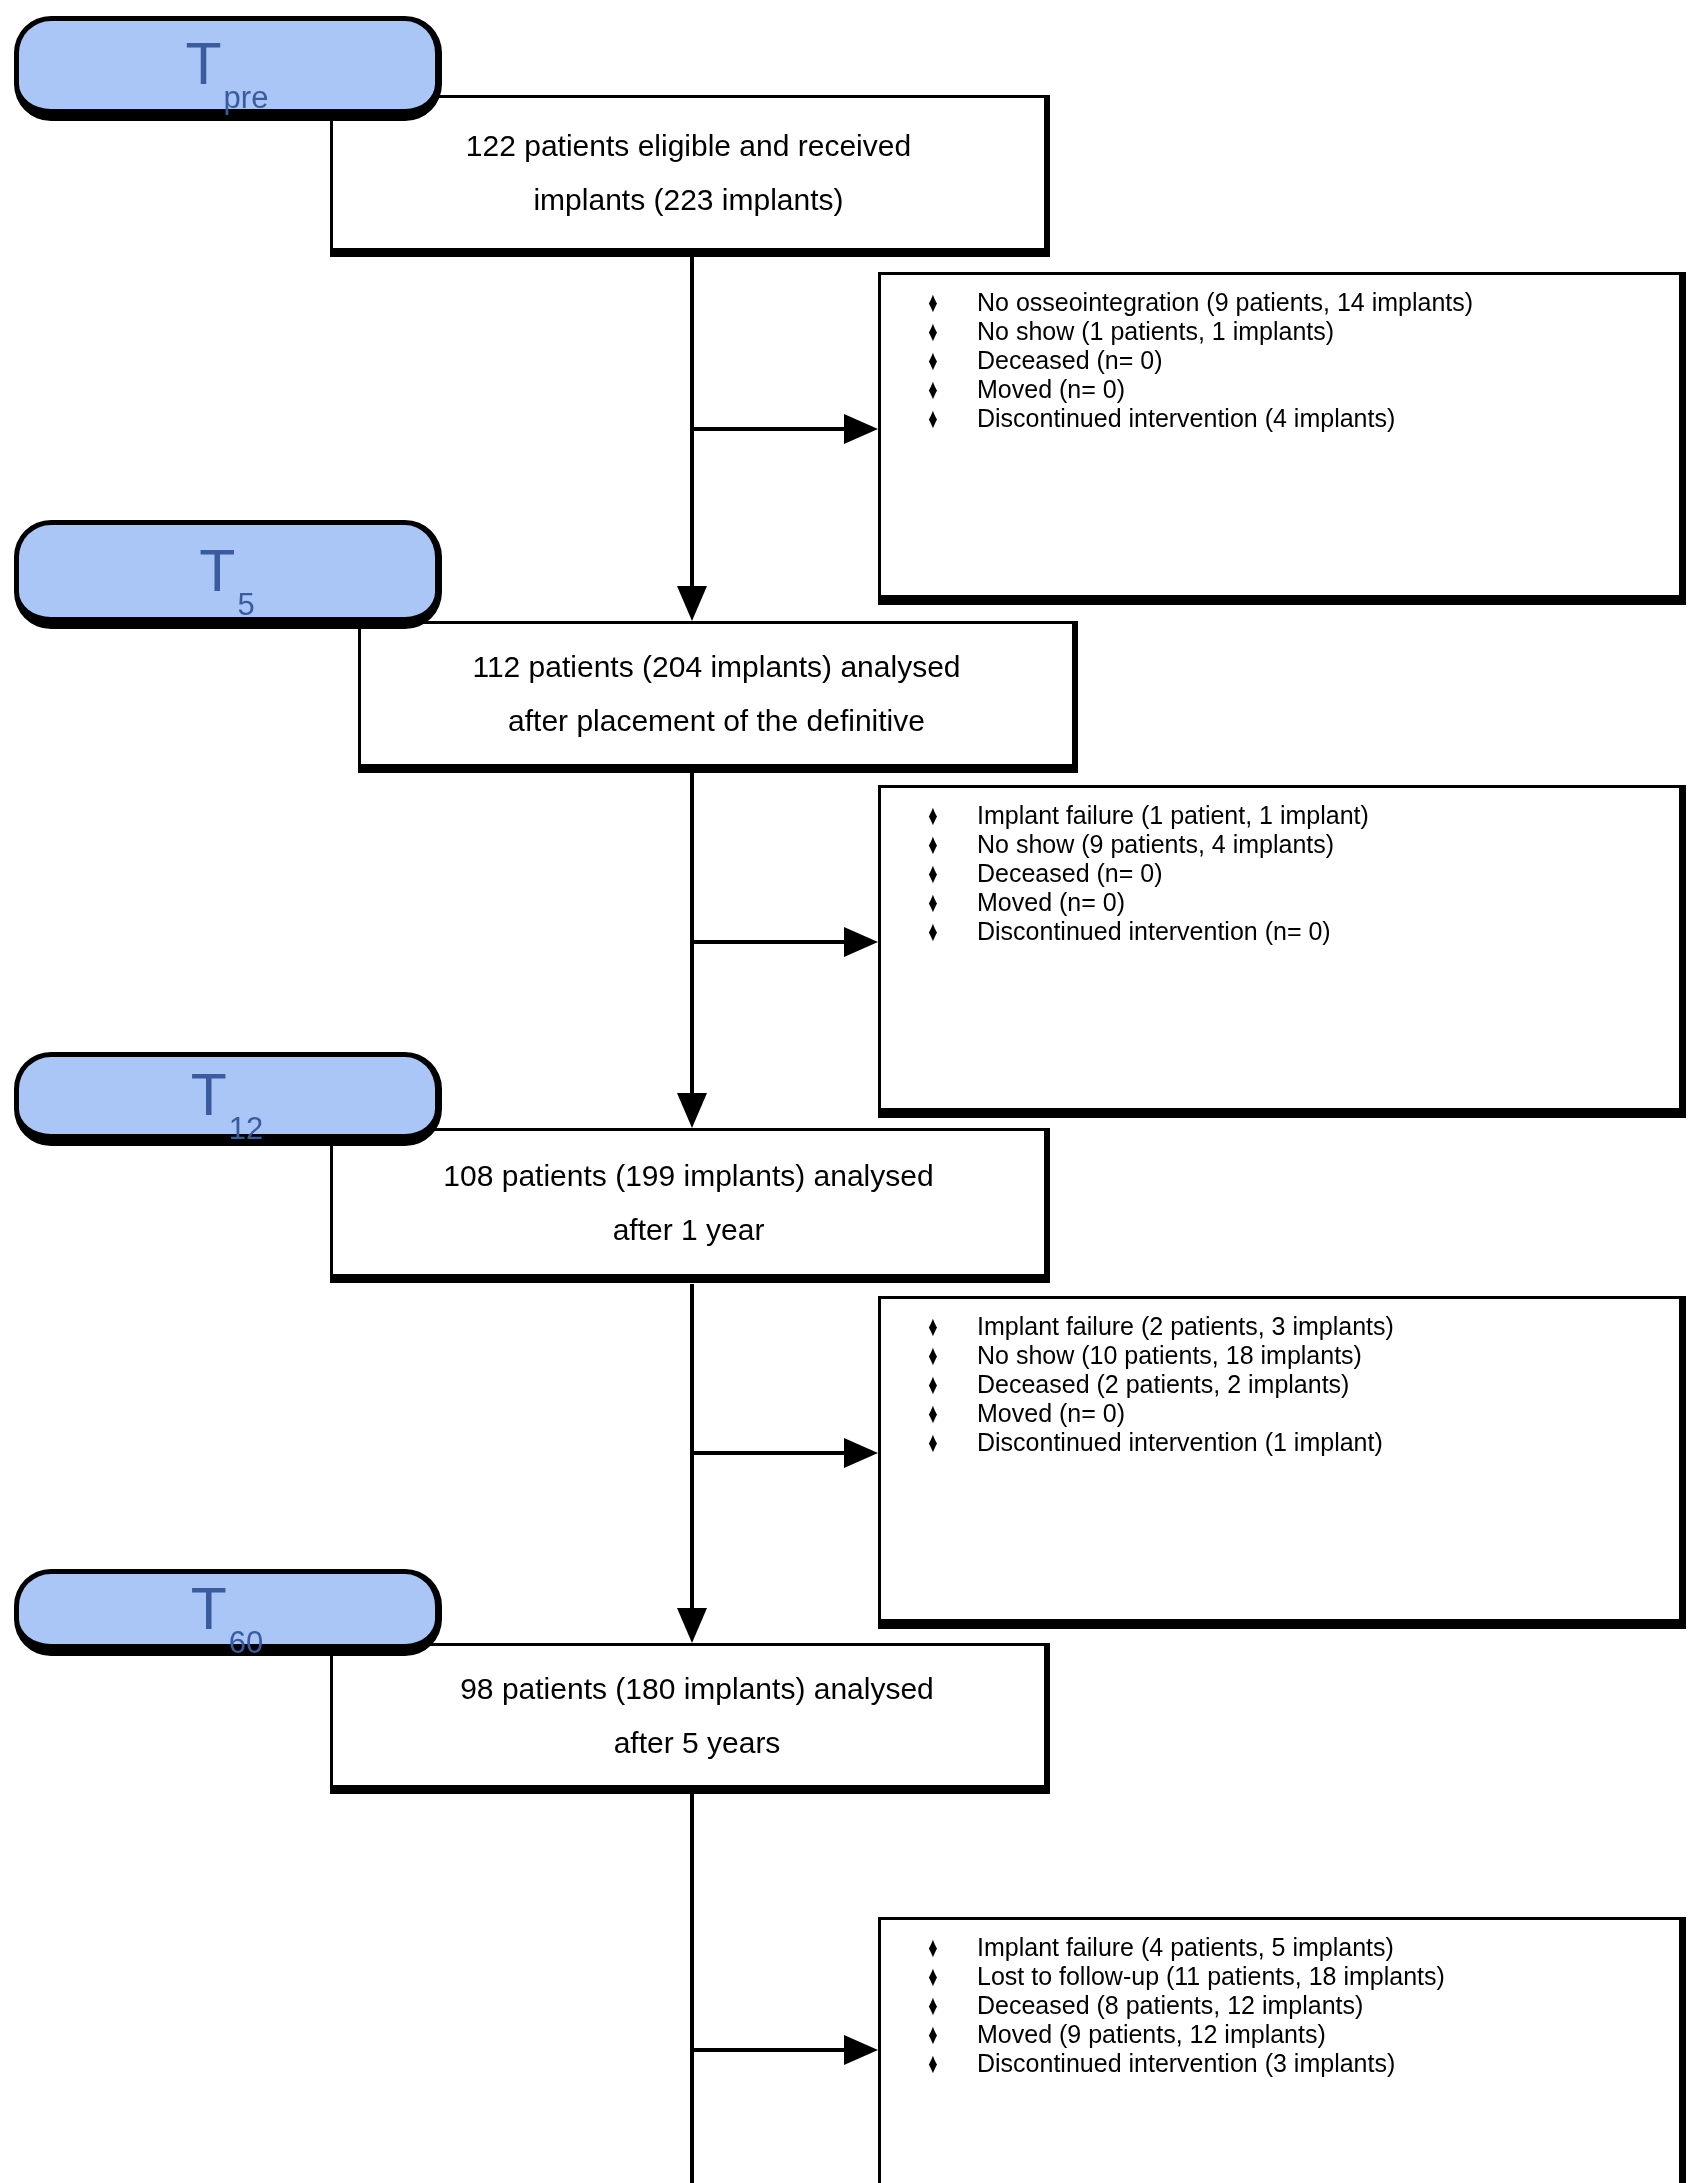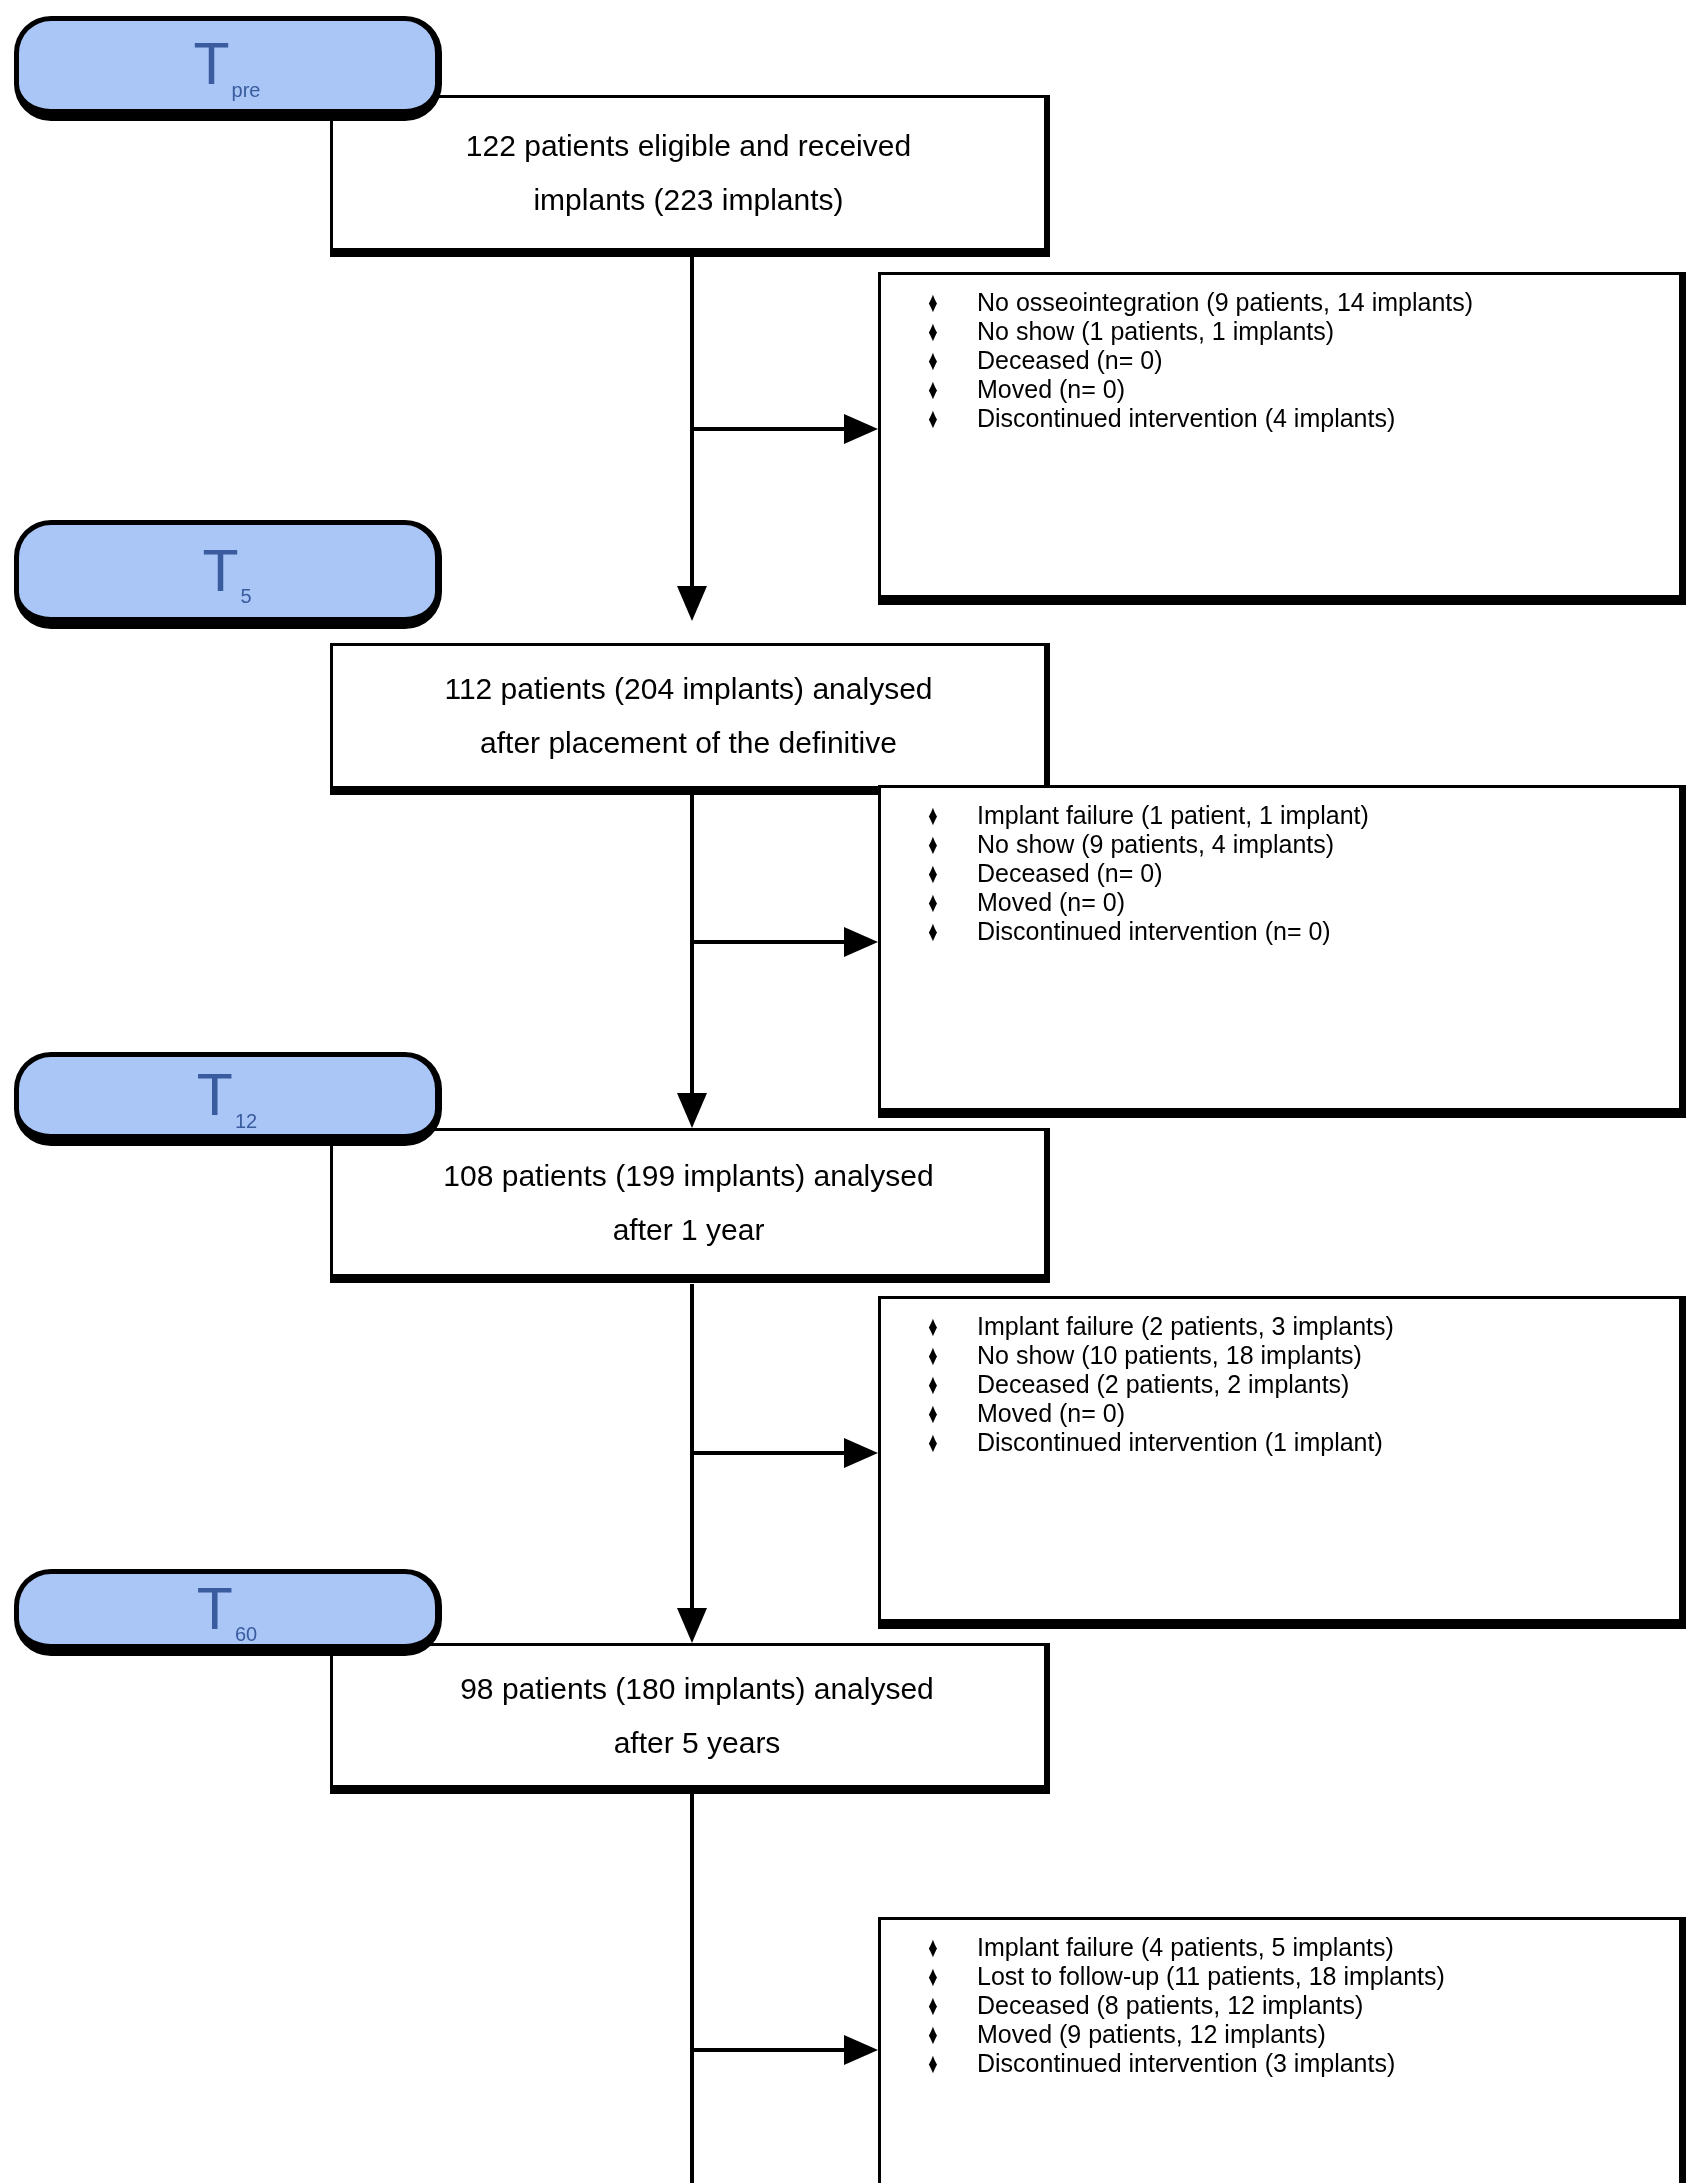--- a/index.html
+++ b/index.html
@@ -21,34 +21,34 @@
     border-bottom-width: 12.2px; border-right-width: 7px;
     border-radius: 37px;
     display: flex; align-items: center; justify-content: center;
     color: var(--timepoint_text, #3a5c9e);
   }
   #tp1 { top: 15.7px;   height: 105px; }
   #tp2 { top: 520px; height: 109px; }
   #tp3 { top: 1052px; height: 94px; }
   #tp4 { top: 1569px; height: 87px; }
   .t-base { font-size: 59px; line-height: 1; }
-  .t-sub  { font-size: 20px; line-height: 1; position: relative; top: 25px; margin-left: 2px; }
+  .t-sub  { font-size: 31px; line-height: 1; position: relative; top: 33px; margin-left: 2px; }
 
   
   .mb {
     position: absolute; left: 330px; width: 720px;
     background: var(--box_background, #fff);
     border: 3.5px solid var(--line_color, #000);
     border-bottom-width: 9.6px; border-right-width: 6.1px;
     display: flex; flex-direction: column; align-items: center; justify-content: center;
     text-align: center; font-size: 30px;
   }
   .mb .bl { line-height: 54px; white-space: nowrap; }
   #mb1 { top: 95px;  height: 162px; }
-  #mb2 { top: 643px; height: 152px; }
+  #mb2 { top: 621px; height: 152px; margin-left: 28px; }
   #mb3 { top: 1128px; height: 155px; }
   #mb4 { top: 1643px; height: 151px; padding-left: 17px; }
 
   
   .sb {
     position: absolute; left: 878px; width: 808px;
     background: var(--box_background, #fff);
     border: 3.5px solid var(--line_color, #000);
     border-bottom-width: 10.5px; border-right-width: 7px;
     display: flex; flex-direction: column; justify-content: flex-start;

